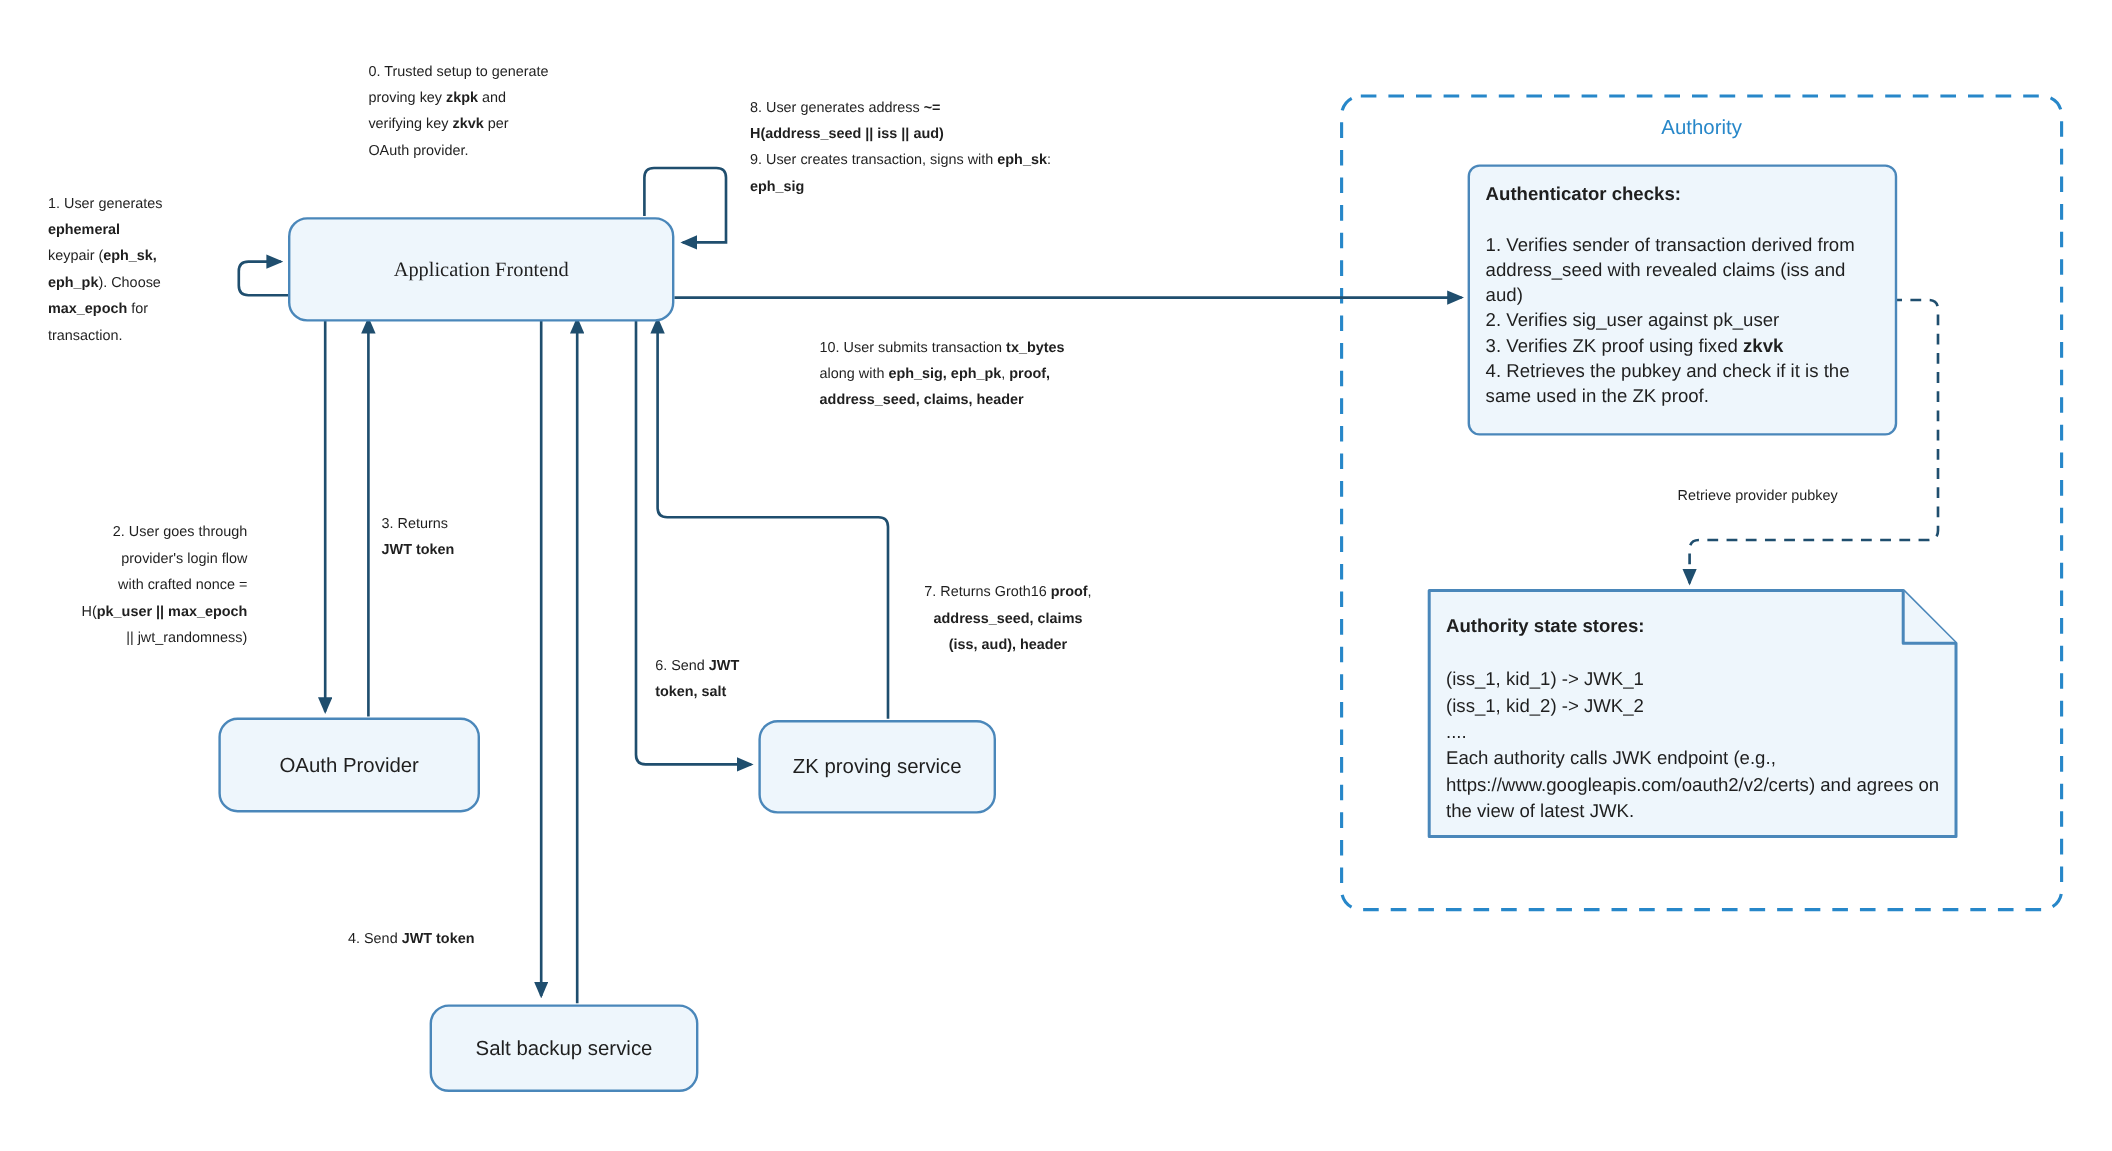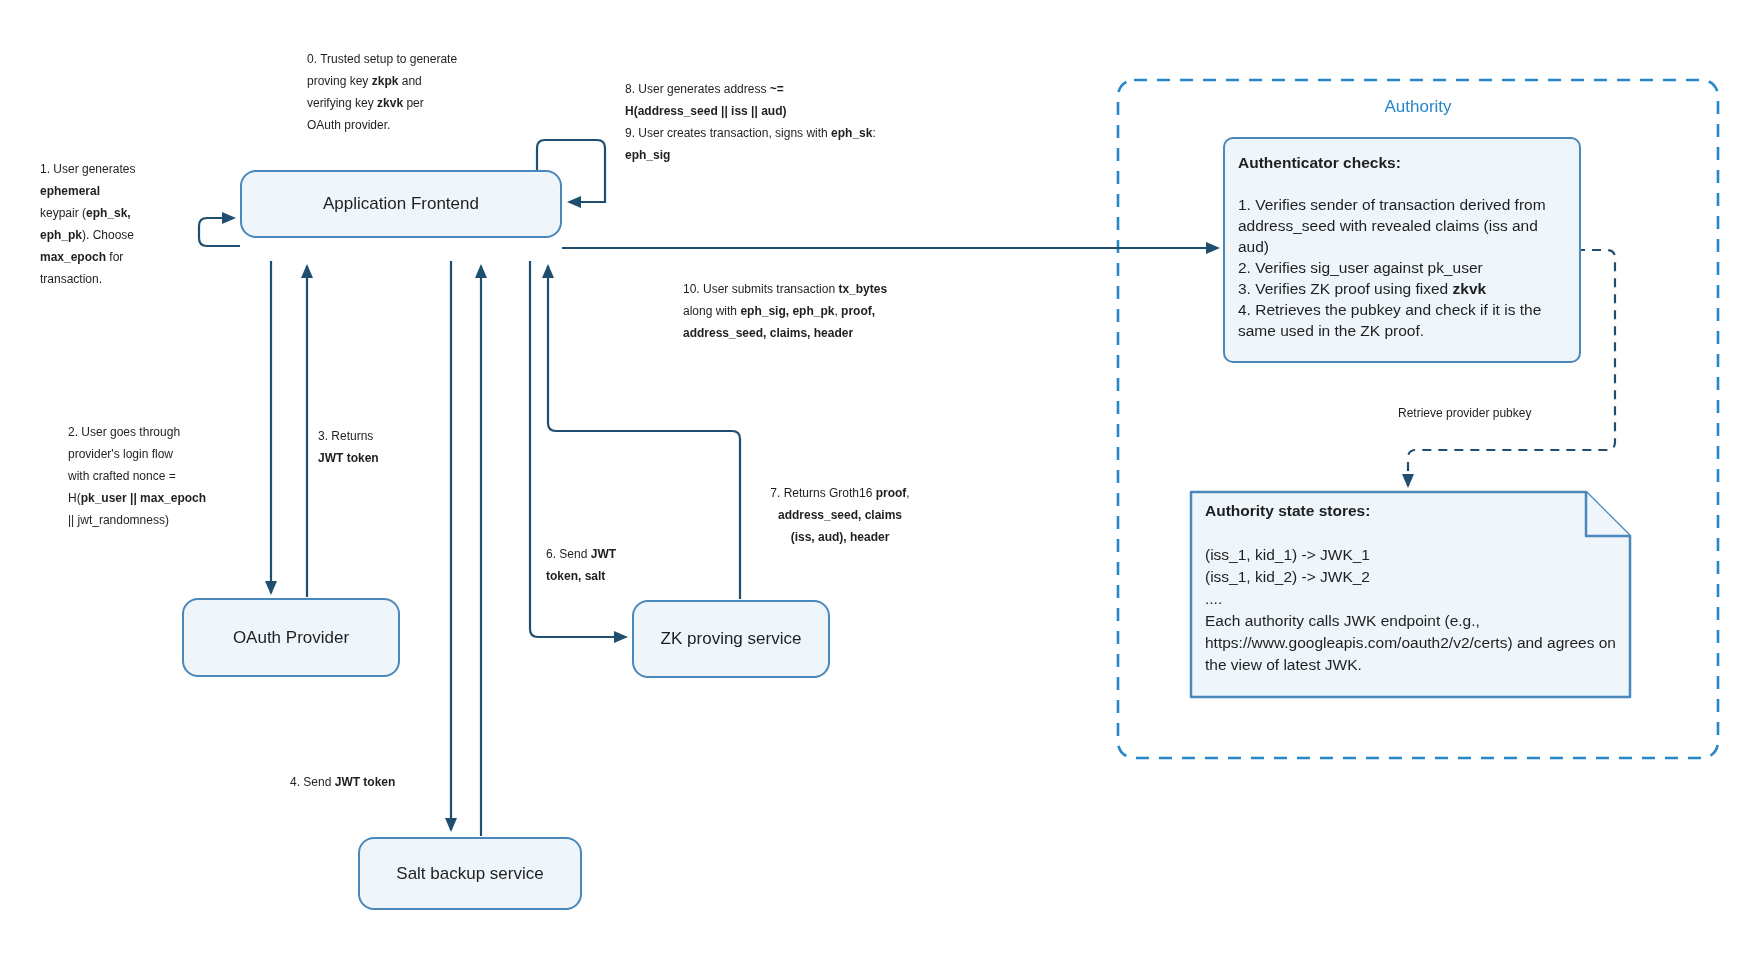--- a/index.html
+++ b/index.html
@@ -21,21 +21,21 @@
   }
   .ann{position:absolute;font-size:12px;line-height:22px;white-space:nowrap;}
   .ann.center{text-align:center;}
   .panel{
     position:absolute;box-sizing:border-box;border:2.5px solid var(--box-border,#4a87ba);
     border-radius:10px;background:var(--box-fill,#eef6fc);
     font-size:15.5px;line-height:21px;padding:13px 13px;
   }
   .panel .title,.noteText .title{font-weight:bold;margin-bottom:21px;}
   .noteText{
-    position:absolute;box-sizing:border-box;font-size:15.5px;line-height:22px;padding:8px 14px;border-radius:22px;
+    position:absolute;box-sizing:border-box;font-size:15.5px;line-height:22px;padding:20px 14px;border-radius:22px;
   }
   .noteText .title{margin-bottom:22px;}
   .noteText .para{}
   .authority-label{position:absolute;color:var(--accent,#2787c9);font-size:17px;}
   .line{min-height:1em;}
 </style>
 </head>
 <body>
 
 <div class="canvas">
@@ -66,21 +66,21 @@
 
     <path class="wire" marker-end="url(#arrow)" d="M 530 261 V 629 Q 530 637 538 637 H 626"></path>
 
     <path class="wire" marker-end="url(#arrow)" d="M 740 599 V 439 Q 740 431 732 431 H 556 Q 548 431 548 423 V 266"></path>
 
     <path class="wire" marker-end="url(#arrow)" d="M 562 248 H 1218"></path>
 
     <path class="wire dashed" marker-end="url(#arrow)" d="M 1576 250 H 1607 Q 1615 250 1615 258 V 442 Q 1615 450 1607 450 H 1416 Q 1408 450 1408 458 V 486"></path>
   </svg>
 
-  <div class="node" style="left:240px;top:170px;width:322px;height:68px;">
+  <div class="node" style="left:240px;top:181px;width:322px;height:87px;font-family:Liberation Serif, serif;">
     <span>Application Frontend</span>
   </div>
 
   <div class="node" style="left:632px;top:600px;width:198px;height:78px;">
     <span>ZK proving service</span>
   </div>
 
   <div class="node" style="left:182px;top:598px;width:218px;height:79px;">
     <span>OAuth Provider</span>
   </div>
@@ -111,21 +111,21 @@
       <div class="line">9. User creates transaction, signs with <b>eph_sk</b>:</div>
       <div class="line"><b>eph_sig</b></div>
     </div>
 
   <div class="ann" style="left:683px;top:278px;">
       <div class="line">10. User submits transaction <b>tx_bytes</b></div>
       <div class="line">along with <b>eph_sig, eph_pk</b>, <b>proof,</b></div>
       <div class="line"><b>address_seed, claims, header</b></div>
     </div>
 
-  <div class="ann" style="left:68px;top:421px;">
+  <div class="ann" style="left:68px;top:432px;text-align:right;">
       <div class="line">2. User goes through</div>
       <div class="line">provider's login flow</div>
       <div class="line">with crafted nonce =</div>
       <div class="line">H(<b>pk_user || max_epoch</b></div>
       <div class="line">|| jwt_randomness)</div>
     </div>
 
   <div class="ann" style="left:318px;top:425px;">
       <div class="line">3. Returns</div>
       <div class="line"><b>JWT token</b></div>

